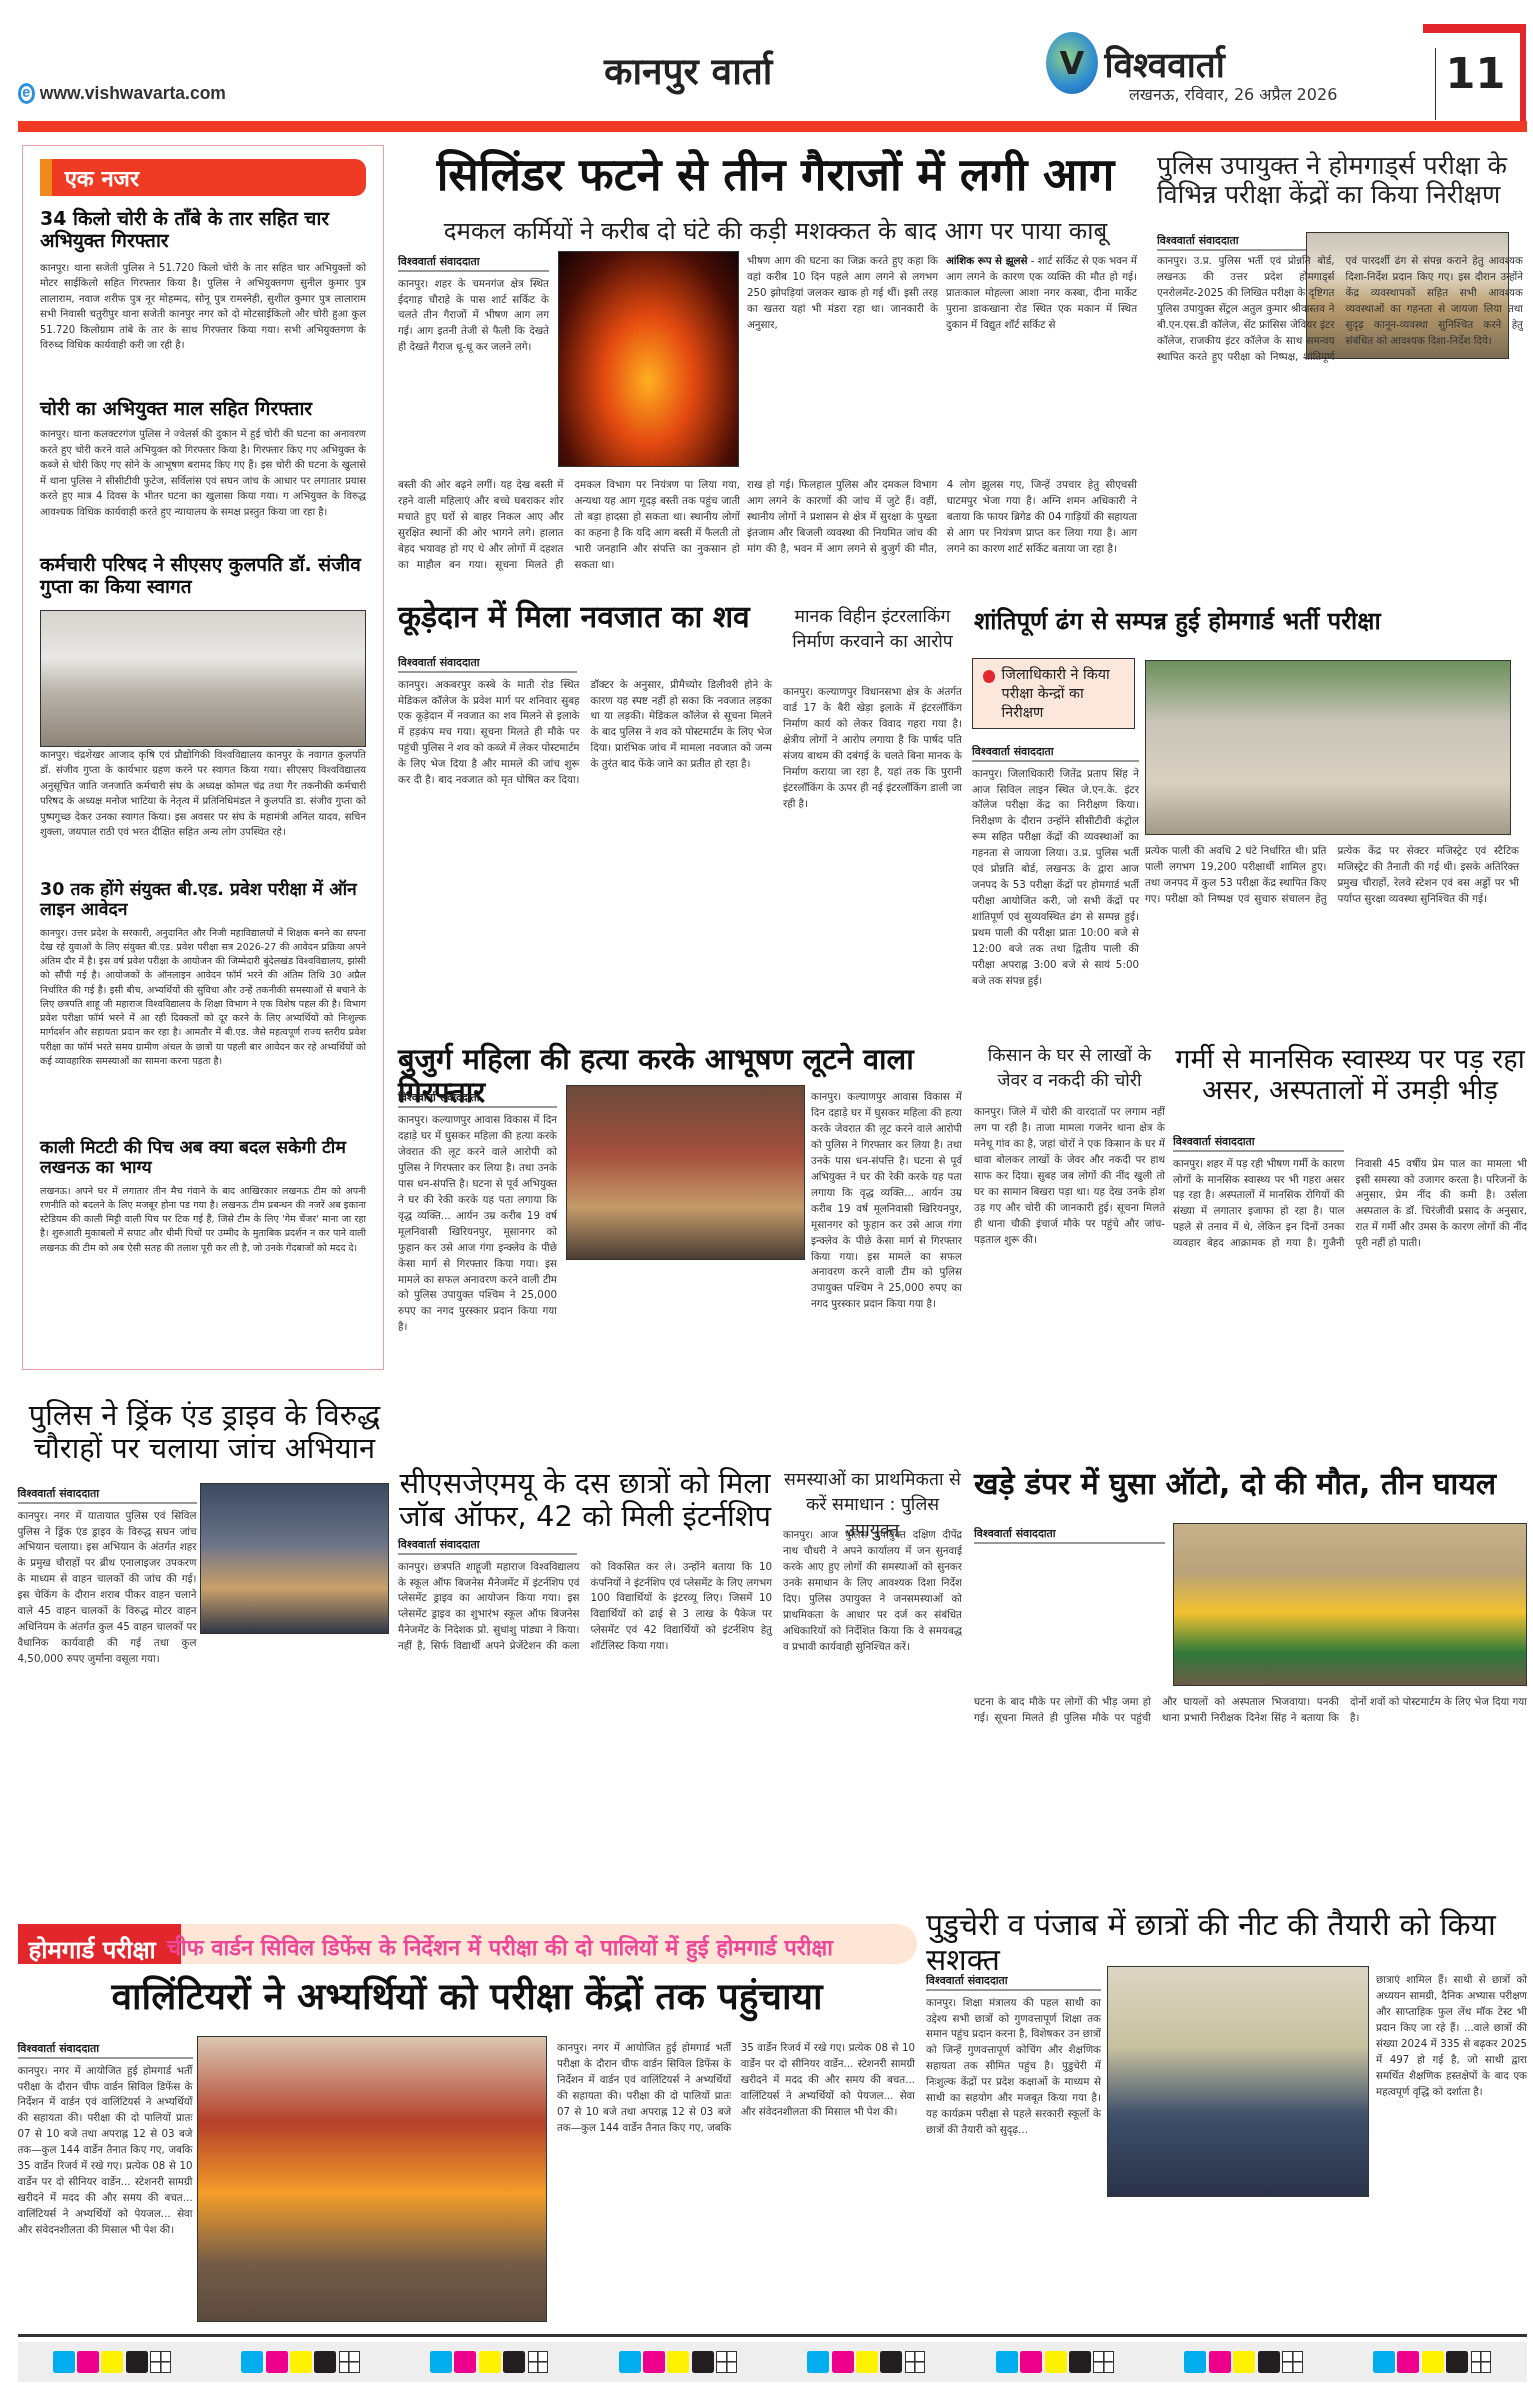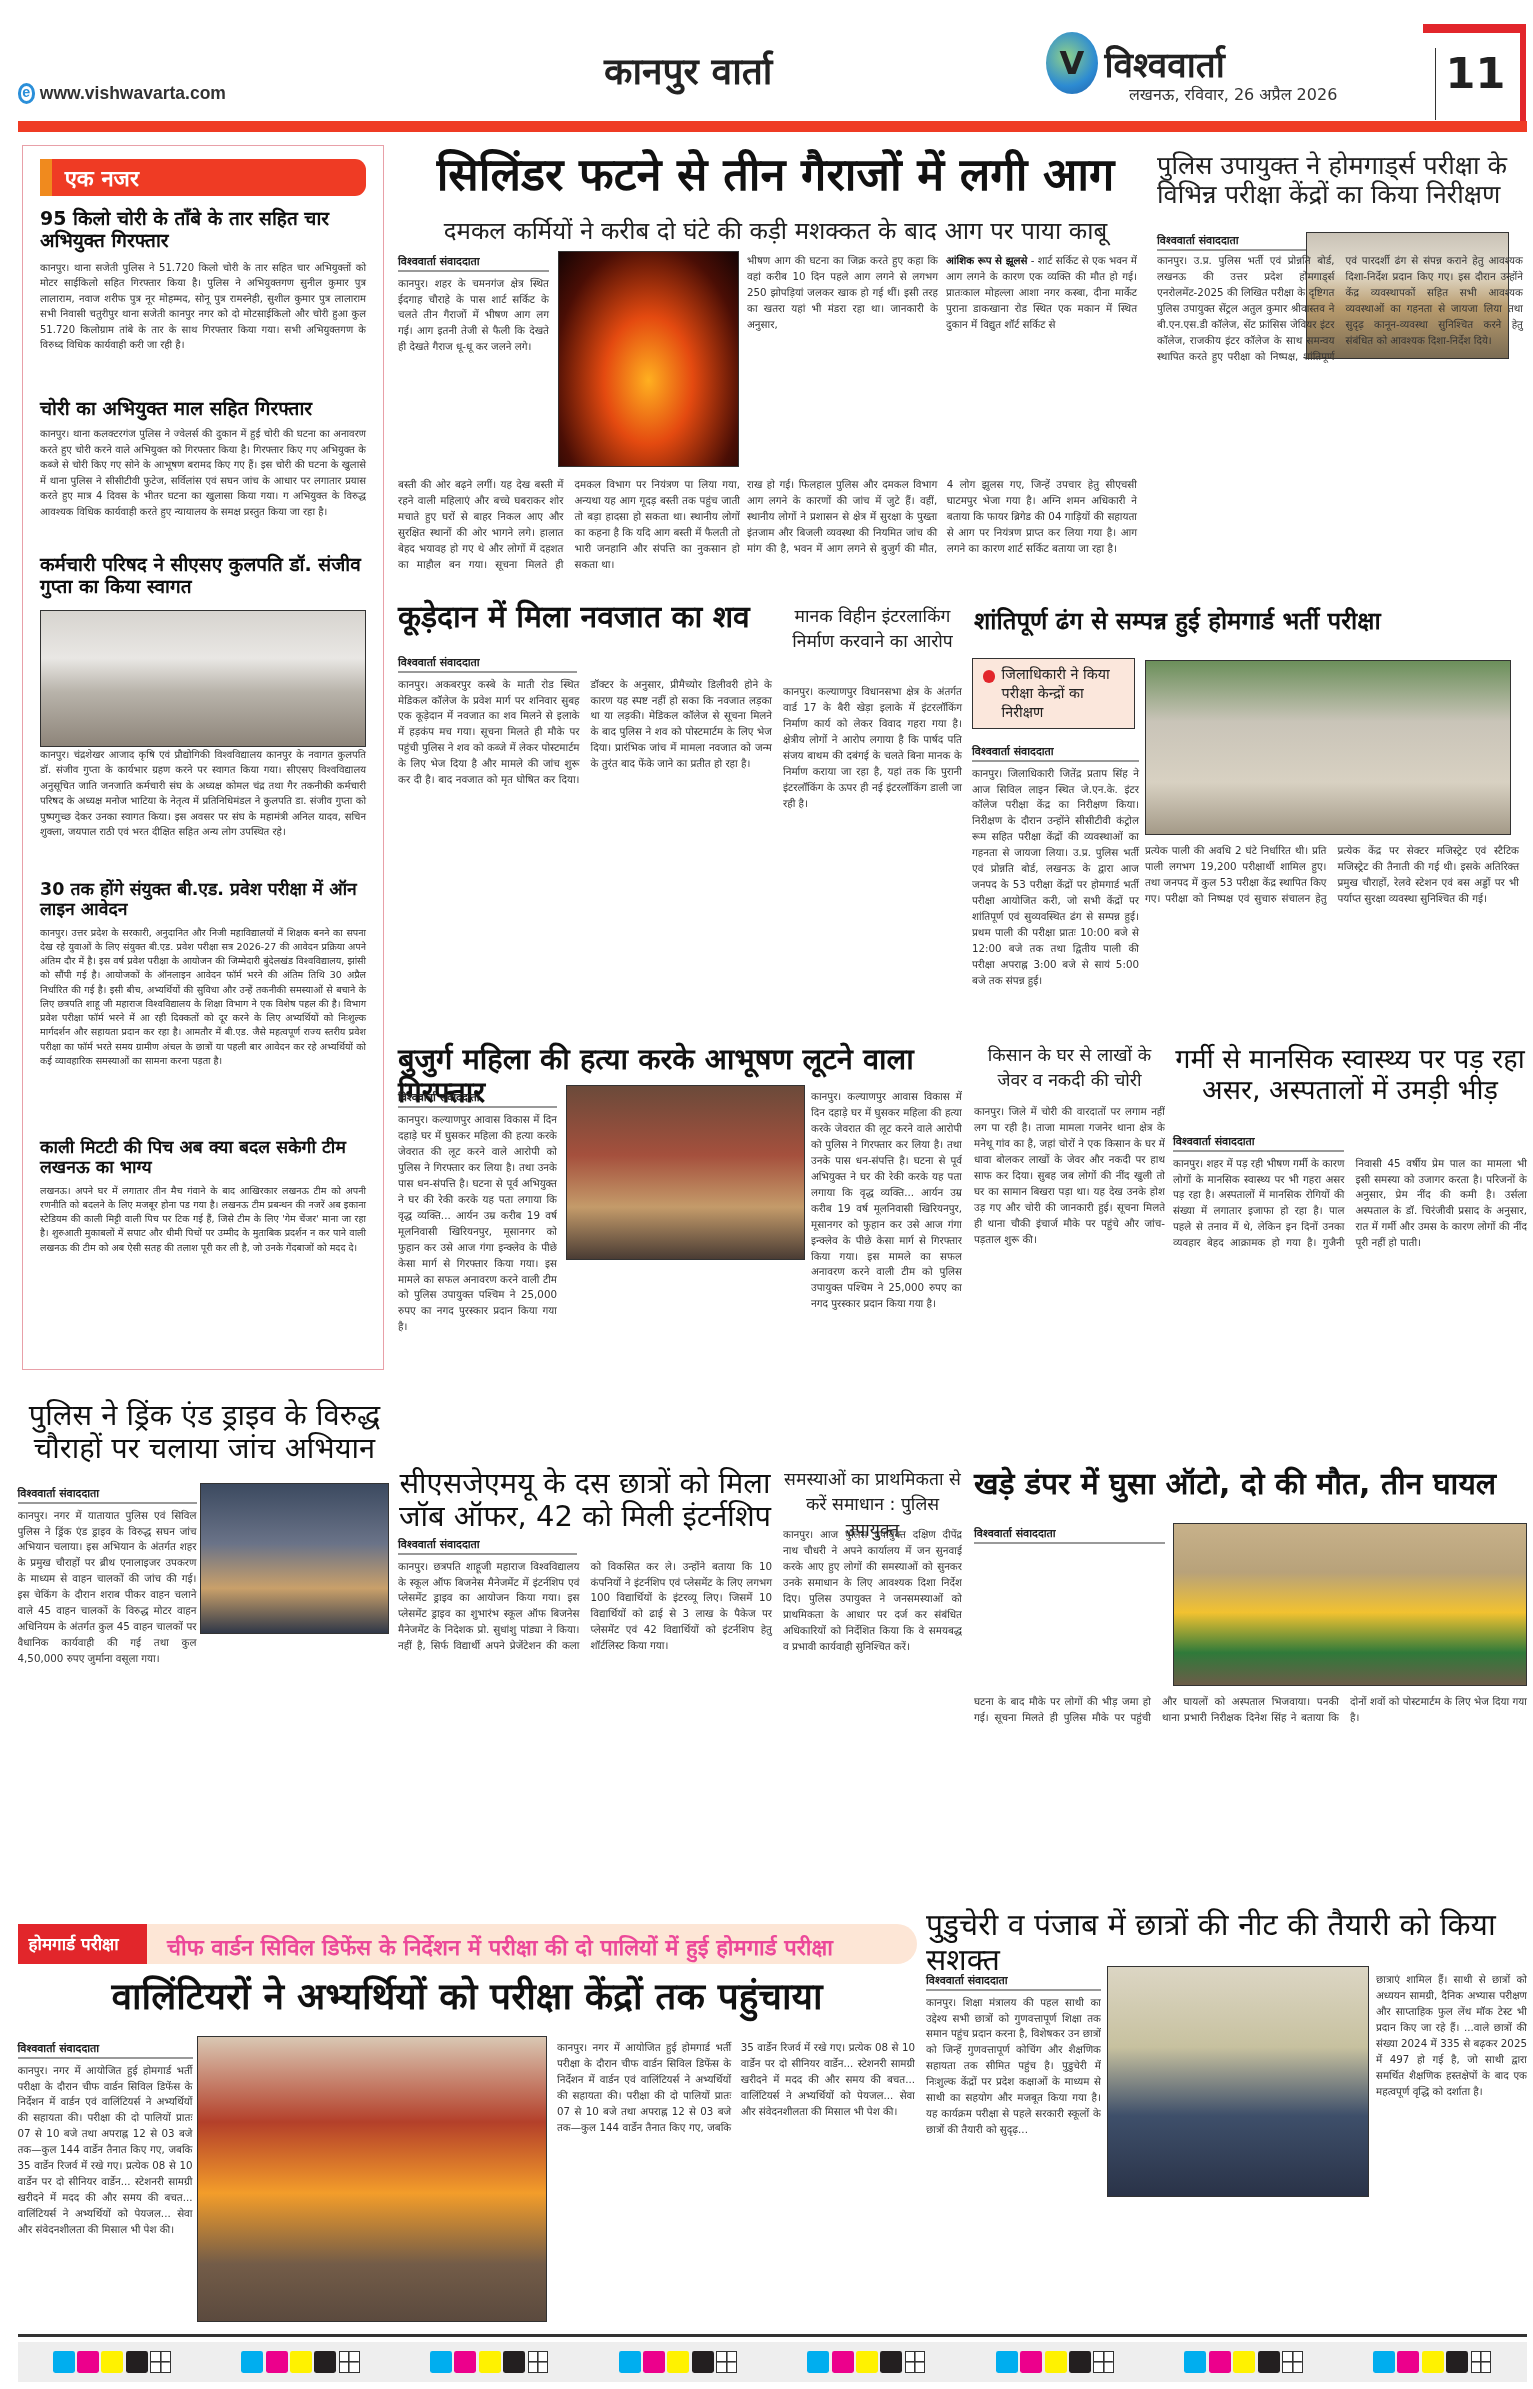--- a/index.html
+++ b/index.html
@@ -27,21 +27,21 @@
 .street{background:linear-gradient(180deg,#6b8f5a 0%,#c9c4b8 35%,#d8d1c2 70%,#a49a88 100%)}
 .crowd{background:linear-gradient(180deg,#d7d4cf 0%,#e9e7e4 35%,#b8b3aa 60%,#8e857a 100%)}
 .room{background:linear-gradient(180deg,#6b4a3a 0%,#a5503d 40%,#c49b6a 70%,#4a3c34 100%)}
 .class{background:linear-gradient(180deg,#dcd6c4 0%,#c7c19f 35%,#3e4f6a 65%,#2a3348 100%)}
 .auto{background:linear-gradient(180deg,#c7b18a 0%,#b8a27a 30%,#f2c230 55%,#2f7a3a 80%,#6c5c48 100%)}
 .drink{background:linear-gradient(180deg,#3c4a60 0%,#6a7388 40%,#c9a06a 70%,#303848 100%)}
 .civil{background:linear-gradient(180deg,#d9c7b3 0%,#b4402a 30%,#f39d2a 55%,#735c48 80%,#5b4a3e 100%)}
 .boxed{border:0.8px solid #333;background:#fbe7dc;padding:6.4px 9.5px;font-size:14.3px;line-height:1.3;display:flex;gap:6.4px}
 .dot{width:12.7px;height:12.7px;border-radius:50%;background:#e2262b;flex:0 0 12.7px;margin-top:4.8px}
 .tagbar{left:17.5px;top:1924px;width:899px;height:40px;background:#fde6d6;border-radius:0 20px 20px 0}
-.tagred{left:17.5px;top:1924px;width:129px;height:40px;background:#e2262b;color:#fff;font-size:17px;font-weight:bold;padding:8px 11px}
+.tagred{left:17.5px;top:1924px;width:163px;height:40px;background:#e2262b;color:#fff;font-size:24px;font-weight:bold;padding:8px 11px}
 .tagtext{left:167px;top:1931px;font-size:22px;font-weight:bold;color:#ec4899}
 .footrule{left:17.5px;top:2334px;width:1509px;height:3.2px;background:#333}
 .colorbar{left:17.5px;top:2342px;width:1509px;height:40px;background:#eee;display:flex;justify-content:space-around;align-items:center}
 .cmyk{display:flex;gap:2.4px}
 .cmyk span{width:22px;height:22px;display:block;border-radius:2.4px}
 .reg{width:20.7px;height:22px;border:1.6px solid #333;background:linear-gradient(#333,#333) center/1.6px 100% no-repeat,linear-gradient(#333,#333) center/100% 1.6px no-repeat,#fff}
 </style>
 </head>
 <body>
 
@@ -56,21 +56,21 @@
 </div>
 <div class="abs dateline">लखनऊ, रविवार, 26 अप्रैल 2026</div>
 <div class="abs redframe"></div>
 <div class="abs pageno">11</div>
 <div class="abs redbar"></div>
 
 <div class="abs sidebar"></div>
 <div class="abs eknazar">एक नजर</div>
 
 <div class="abs" style="left:40px;top:208px;width:326px">
-  <div class="hd" style="font-size:19px">95 किलो चोरी के ताँबे के तार सहित चार अभियुक्त गिरफ्तार</div>
+  <div class="hd" style="font-size:19px">34 किलो चोरी के ताँबे के तार सहित चार अभियुक्त गिरफ्तार</div>
   <div class="bd" style="margin-top:8px;font-size:10px">कानपुर। थाना सजेती पुलिस ने 51.720 किलो चोरी के तार सहित चार अभियुक्तों को मोटर साईकिलो सहित गिरफ्तार किया है। पुलिस ने अभियुक्तगण सुनील कुमार पुत्र लालाराम, नवाज शरीफ पुत्र नूर मोहम्मद, सोनू पुत्र रामस्नेही, सुशील कुमार पुत्र लालाराम सभी निवासी चतुरीपुर थाना सजेती कानपुर नगर को दो मोटसाईकिलो और चोरी हुआ कुल 51.720 किलोग्राम तांबे के तार के साथ गिरफ्तार किया गया। सभी अभियुक्तगण के विरुध्द विधिक कार्यवाही करी जा रही है।</div>
 </div>
 <div class="abs" style="left:40px;top:398px;width:326px">
   <div class="hd" style="font-size:19px">चोरी का अभियुक्त माल सहित गिरफ्तार</div>
   <div class="bd" style="margin-top:6.4px;font-size:10px">कानपुर। थाना कलक्टरगंज पुलिस ने ज्वेलर्स की दुकान में हुई चोरी की घटना का अनावरण करते हुए चोरी करने वाले अभियुक्त को गिरफ्तार किया है। गिरफ्तार किए गए अभियुक्त के कब्जे से चोरी किए गए सोने के आभूषण बरामद किए गए हैं। इस चोरी की घटना के खुलासे में थाना पुलिस ने सीसीटीवी फुटेज, सर्विलांस एवं सघन जांच के आधार पर लगातार प्रयास करते हुए मात्र 4 दिवस के भीतर घटना का खुलासा किया गया। ग अभियुक्त के विरुद्ध आवश्यक विधिक कार्यवाही करते हुए न्यायालय के समक्ष प्रस्तुत किया जा रहा है।</div>
 </div>
 <div class="abs" style="left:40px;top:554px;width:326px">
   <div class="hd" style="font-size:19px">कर्मचारी परिषद ने सीएसए कुलपति डॉ. संजीव गुप्ता का किया स्वागत</div>
   <div class="abs photo crowd" style="left:0;top:56px;width:326px;height:137px"></div>
   <div class="bd" style="margin-top:149px;font-size:10px">कानपुर। चंद्रशेखर आजाद कृषि एवं प्रौद्योगिकी विश्वविद्यालय कानपुर के नवागत कुलपति डॉ. संजीव गुप्ता के कार्यभार ग्रहण करने पर स्वागत किया गया। सीएसए विश्वविद्यालय अनुसूचित जाति जनजाति कर्मचारी संघ के अध्यक्ष कोमल चंद्र तथा गैर तकनीकी कर्मचारी परिषद के अध्यक्ष मनोज भाटिया के नेतृत्व में प्रतिनिधिमंडल ने कुलपति डा. संजीव गुप्ता को पुष्पगुच्छ देकर उनका स्वागत किया। इस अवसर पर संघ के महामंत्री अनिल यादव, सचिन शुक्ला, जयपाल राठी एवं भरत दीक्षित सहित अन्य लोग उपस्थित रहे।</div>

